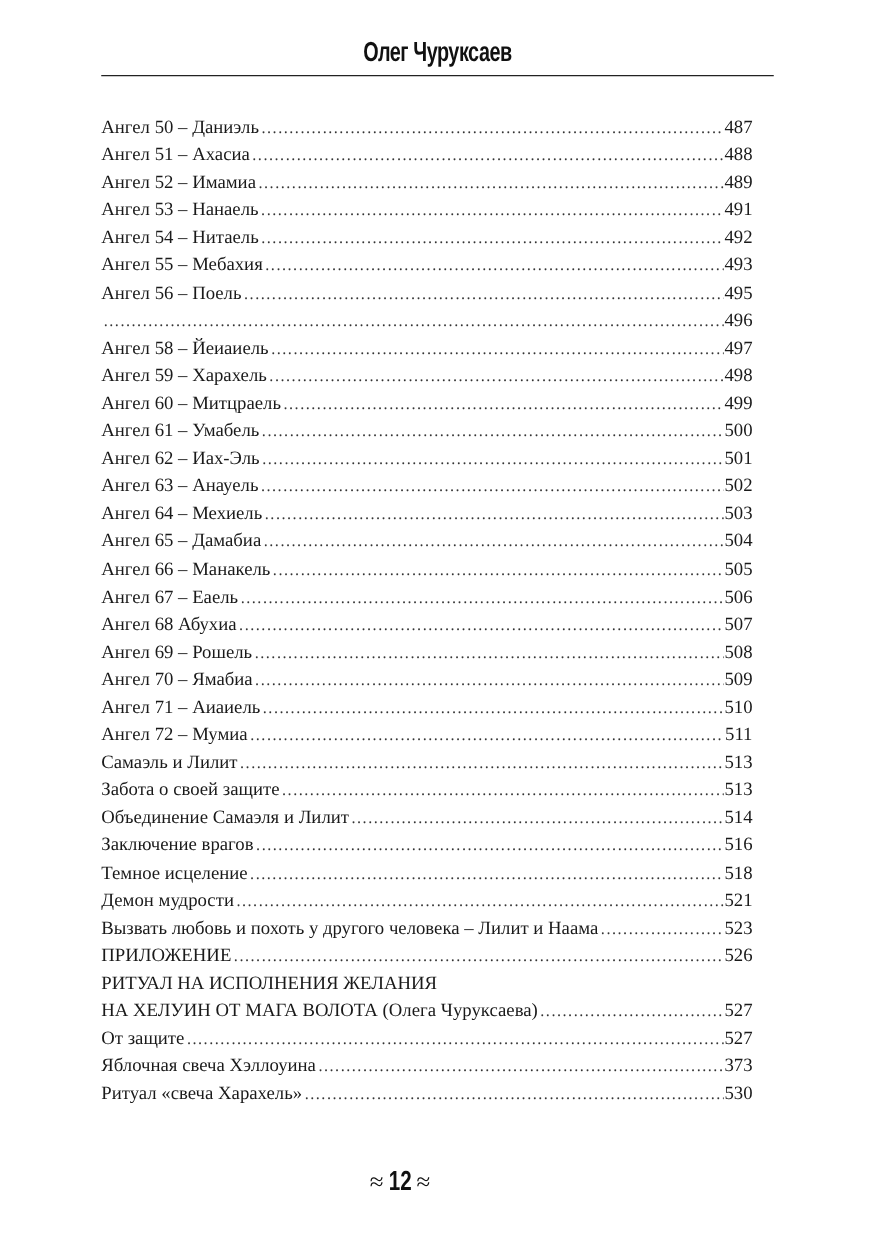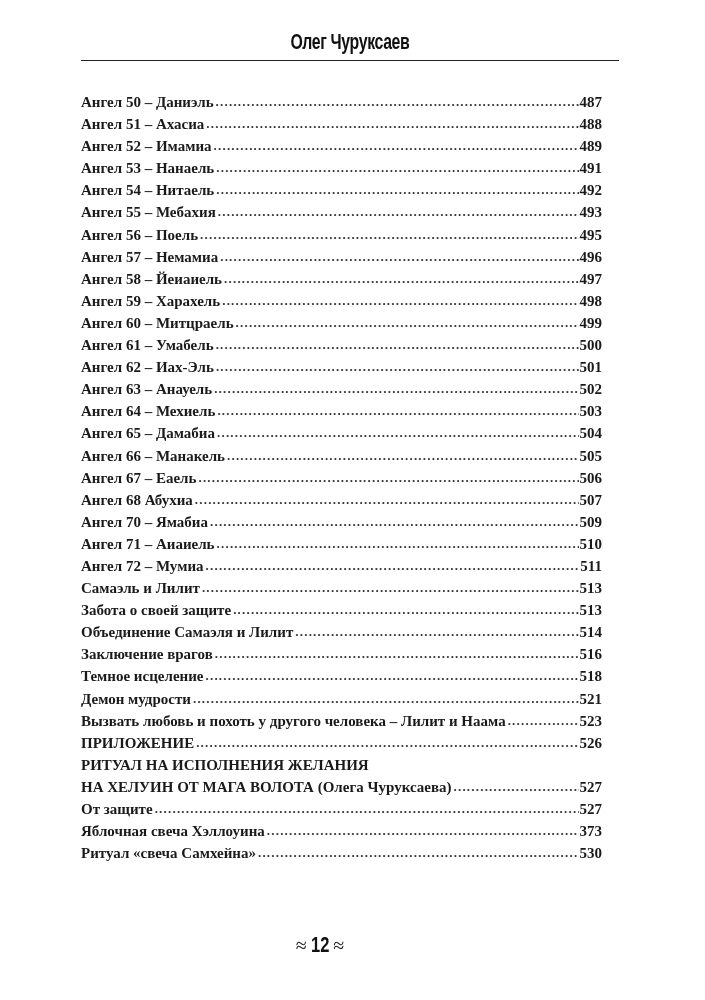--- a/index.html
+++ b/index.html
@@ -39,21 +39,20 @@
       margin: 0; padding: 0;
       list-style: none;
     }
     .toc-row {
       display: flex;
       align-items: flex-end;
       height: 22.1px;
       line-height: 22.1px;
       font-size: 15px;
       white-space: nowrap;
-      font-weight: bold;
     }
     .toc-title { flex: 0 0 auto; }
     .toc-dots {
       flex: 1 1 auto;
       overflow: hidden;
       margin: 0 1px 0 2px;
       letter-spacing: 1.2px;
       color: #333;
       font-size: 13px;
     }
@@ -115,21 +114,20 @@
       <span class="toc-title">Ангел 55 – Мебахия</span>
       <span class="toc-dots"></span>
       <span class="toc-page">493</span>
     </li>
   <li class="toc-row">
       <span class="toc-title">Ангел 56 – Поель</span>
       <span class="toc-dots"></span>
       <span class="toc-page">495</span>
     </li>
   <li class="toc-row">
-      <span class="toc-title">Ангел 57 – Немамиа</span>
       <span class="toc-dots"></span>
       <span class="toc-page">496</span>
     </li>
   <li class="toc-row">
       <span class="toc-title">Ангел 58 – Йеиаиель</span>
       <span class="toc-dots"></span>
       <span class="toc-page">497</span>
     </li>
   <li class="toc-row">
       <span class="toc-title">Ангел 59 – Харахель</span>
@@ -173,20 +171,25 @@
     </li>
   <li class="toc-row">
       <span class="toc-title">Ангел 67 – Еаель</span>
       <span class="toc-dots"></span>
       <span class="toc-page">506</span>
     </li>
   <li class="toc-row">
       <span class="toc-title">Ангел 68 Абухиа</span>
       <span class="toc-dots"></span>
       <span class="toc-page">507</span>
+    </li>
+  <li class="toc-row">
+      <span class="toc-title">Ангел 69 – Рошель</span>
+      <span class="toc-dots"></span>
+      <span class="toc-page">508</span>
     </li>
   <li class="toc-row">
       <span class="toc-title">Ангел 70 – Ямабиа</span>
       <span class="toc-dots"></span>
       <span class="toc-page">509</span>
     </li>
   <li class="toc-row">
       <span class="toc-title">Ангел 71 – Аиаиель</span>
       <span class="toc-dots"></span>
       <span class="toc-page">510</span>
@@ -248,21 +251,21 @@
       <span class="toc-title">От защите</span>
       <span class="toc-dots"></span>
       <span class="toc-page">527</span>
     </li>
   <li class="toc-row">
       <span class="toc-title">Яблочная свеча Хэллоуина</span>
       <span class="toc-dots"></span>
       <span class="toc-page">373</span>
     </li>
   <li class="toc-row">
-      <span class="toc-title">Ритуал «свеча Самхейна»</span>
+      <span class="toc-title">Ритуал «свеча Харахель»</span>
       <span class="toc-dots"></span>
       <span class="toc-page">530</span>
     </li>
 </ul>
 
 <div class="folio">
   <span class="orn">≈</span><span class="num">12</span><span class="orn">≈</span>
 </div>
 
 </body></html>

